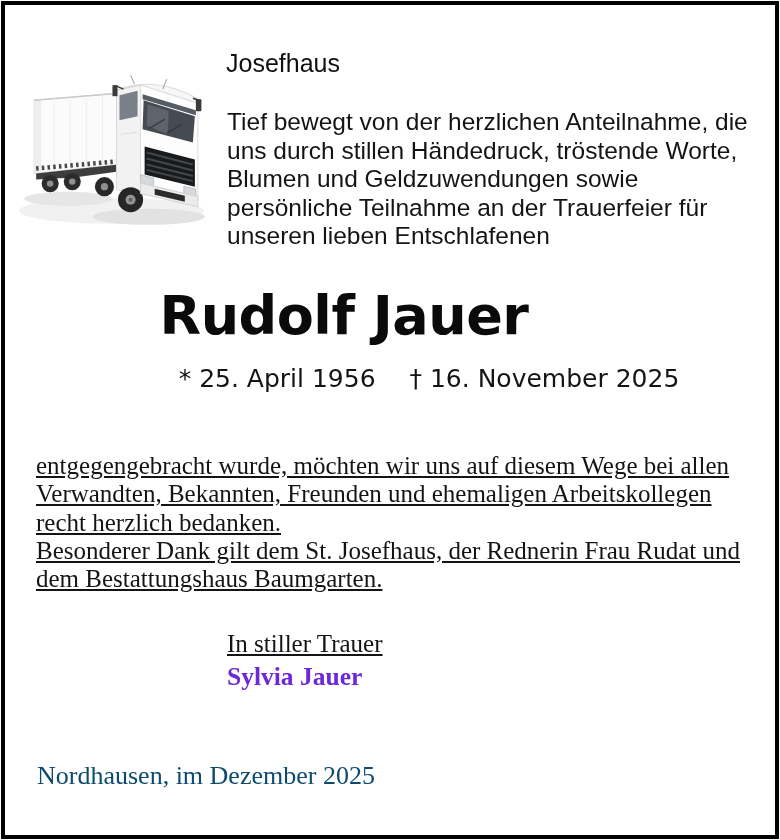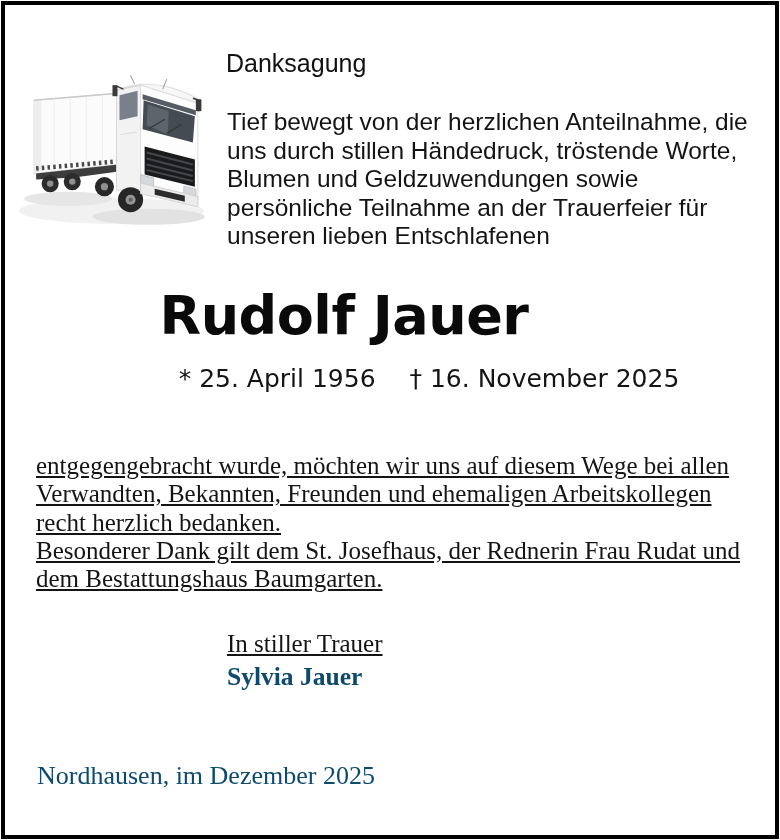--- a/index.html
+++ b/index.html
@@ -84,37 +84,37 @@
     top: 629px;
     font: 400 25px/1.2 "Liberation Serif", serif;
     color: #141414;
     text-decoration: underline;
   }
   .family {
     position: absolute;
     left: 227px;
     top: 661px;
     font: 700 25.5px/32.5px "Liberation Serif", serif;
-    color: #0c4a6e;
+    color: #6d28d9;
   }
   .placeline {
     position: absolute;
     left: 37px;
     top: 760px;
     font: 400 26px/1.2 "Liberation Serif", serif;
     color: #0c4a6e;
   }
 </style>
 </head>
 <body>
 
 <div class="page">
   <div class="frame"></div>
 
-  <div class="title">Danksagung</div>
+  <div class="title">Josefhaus</div>
 
   <div class="truck">
     <svg width="206" height="176" viewBox="0 0 205 175" xmlns="http://www.w3.org/2000/svg">
 
       <ellipse cx="95" cy="138" rx="92" ry="13" fill="#f1f1f1"></ellipse>
       <ellipse cx="52" cy="126" rx="44" ry="7" fill="#e6e6e6"></ellipse>
       <ellipse cx="132" cy="144" rx="56" ry="8" fill="#e2e2e2"></ellipse>
 
       <polygon points="18,28 102,21 102,92 18,101" fill="#fbfbfb" stroke="#d8d8d8" stroke-width="1"></polygon>
       <polygon points="18,28 25,27.5 25,100.4 18,101" fill="#eeeeee"></polygon>

